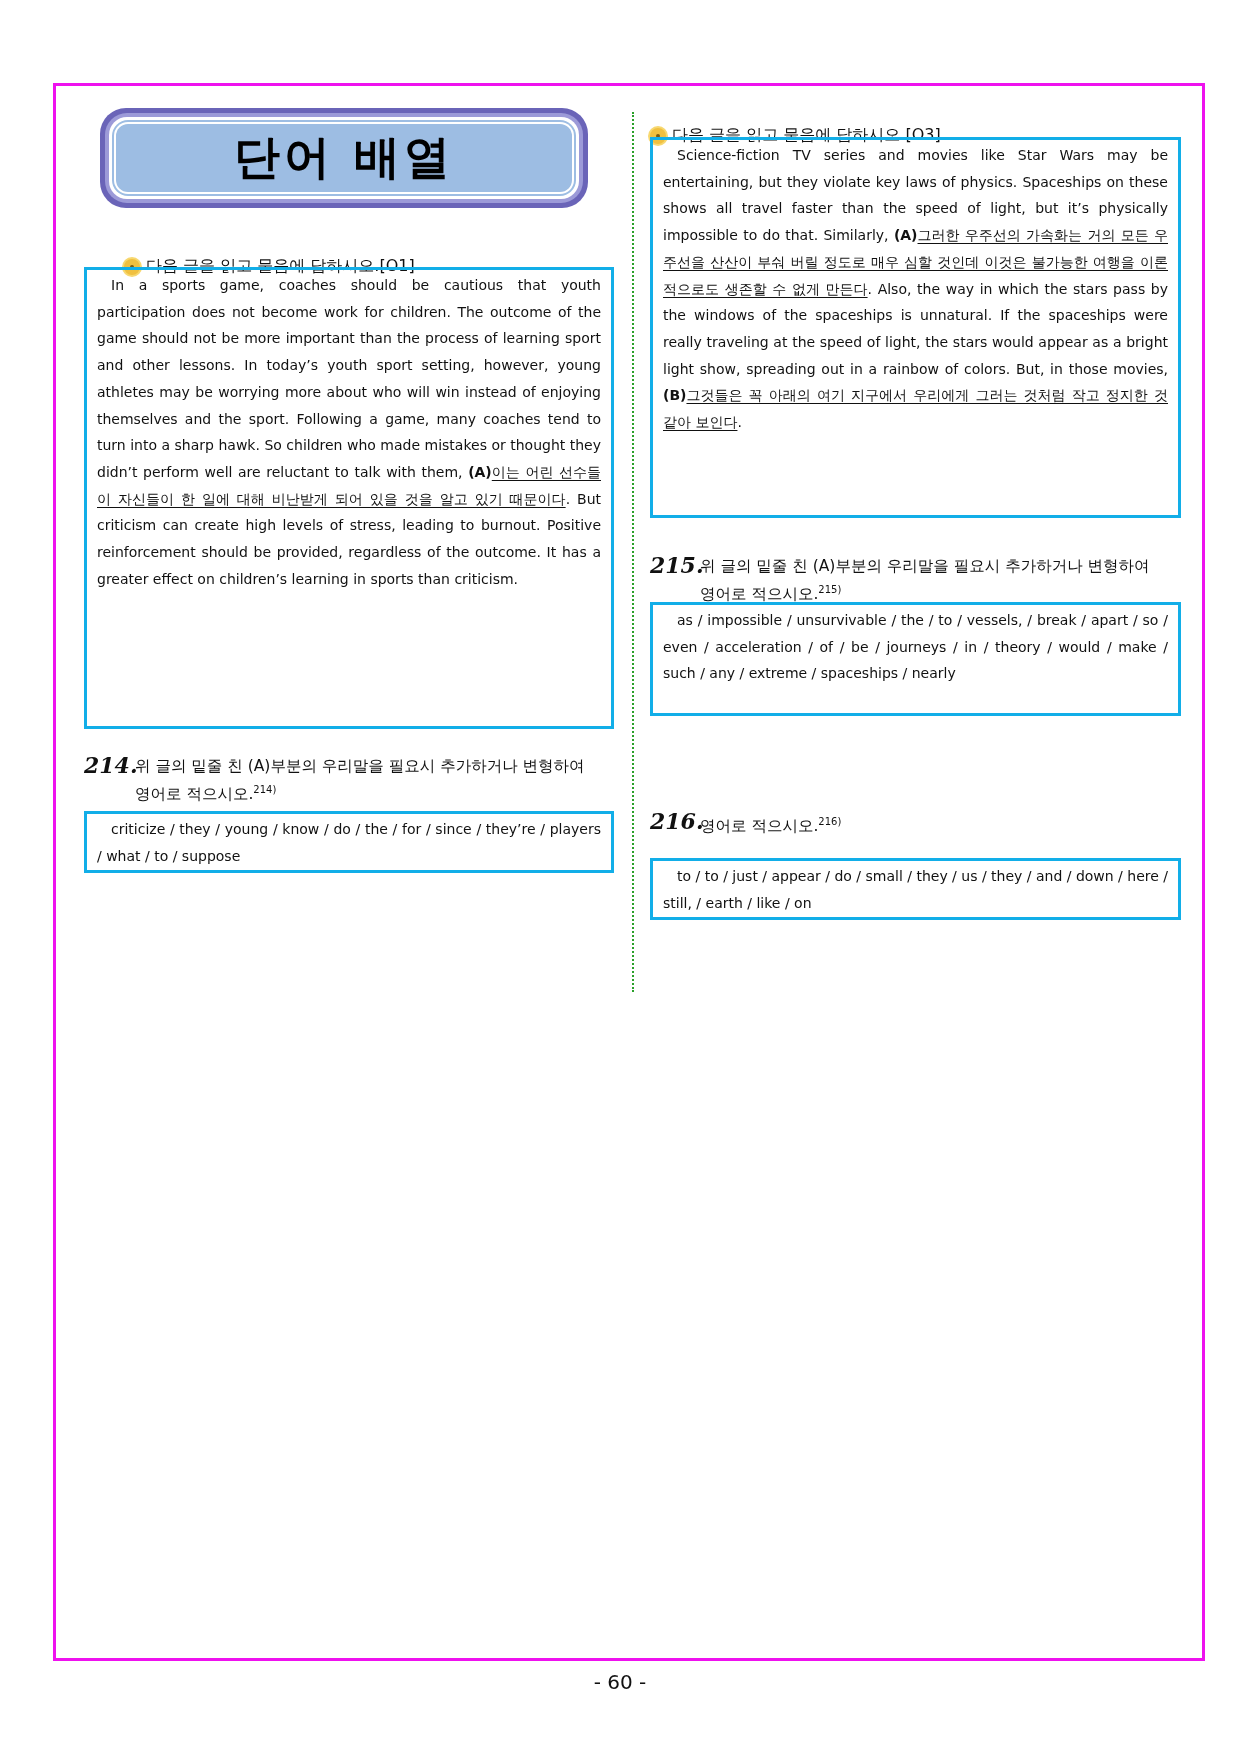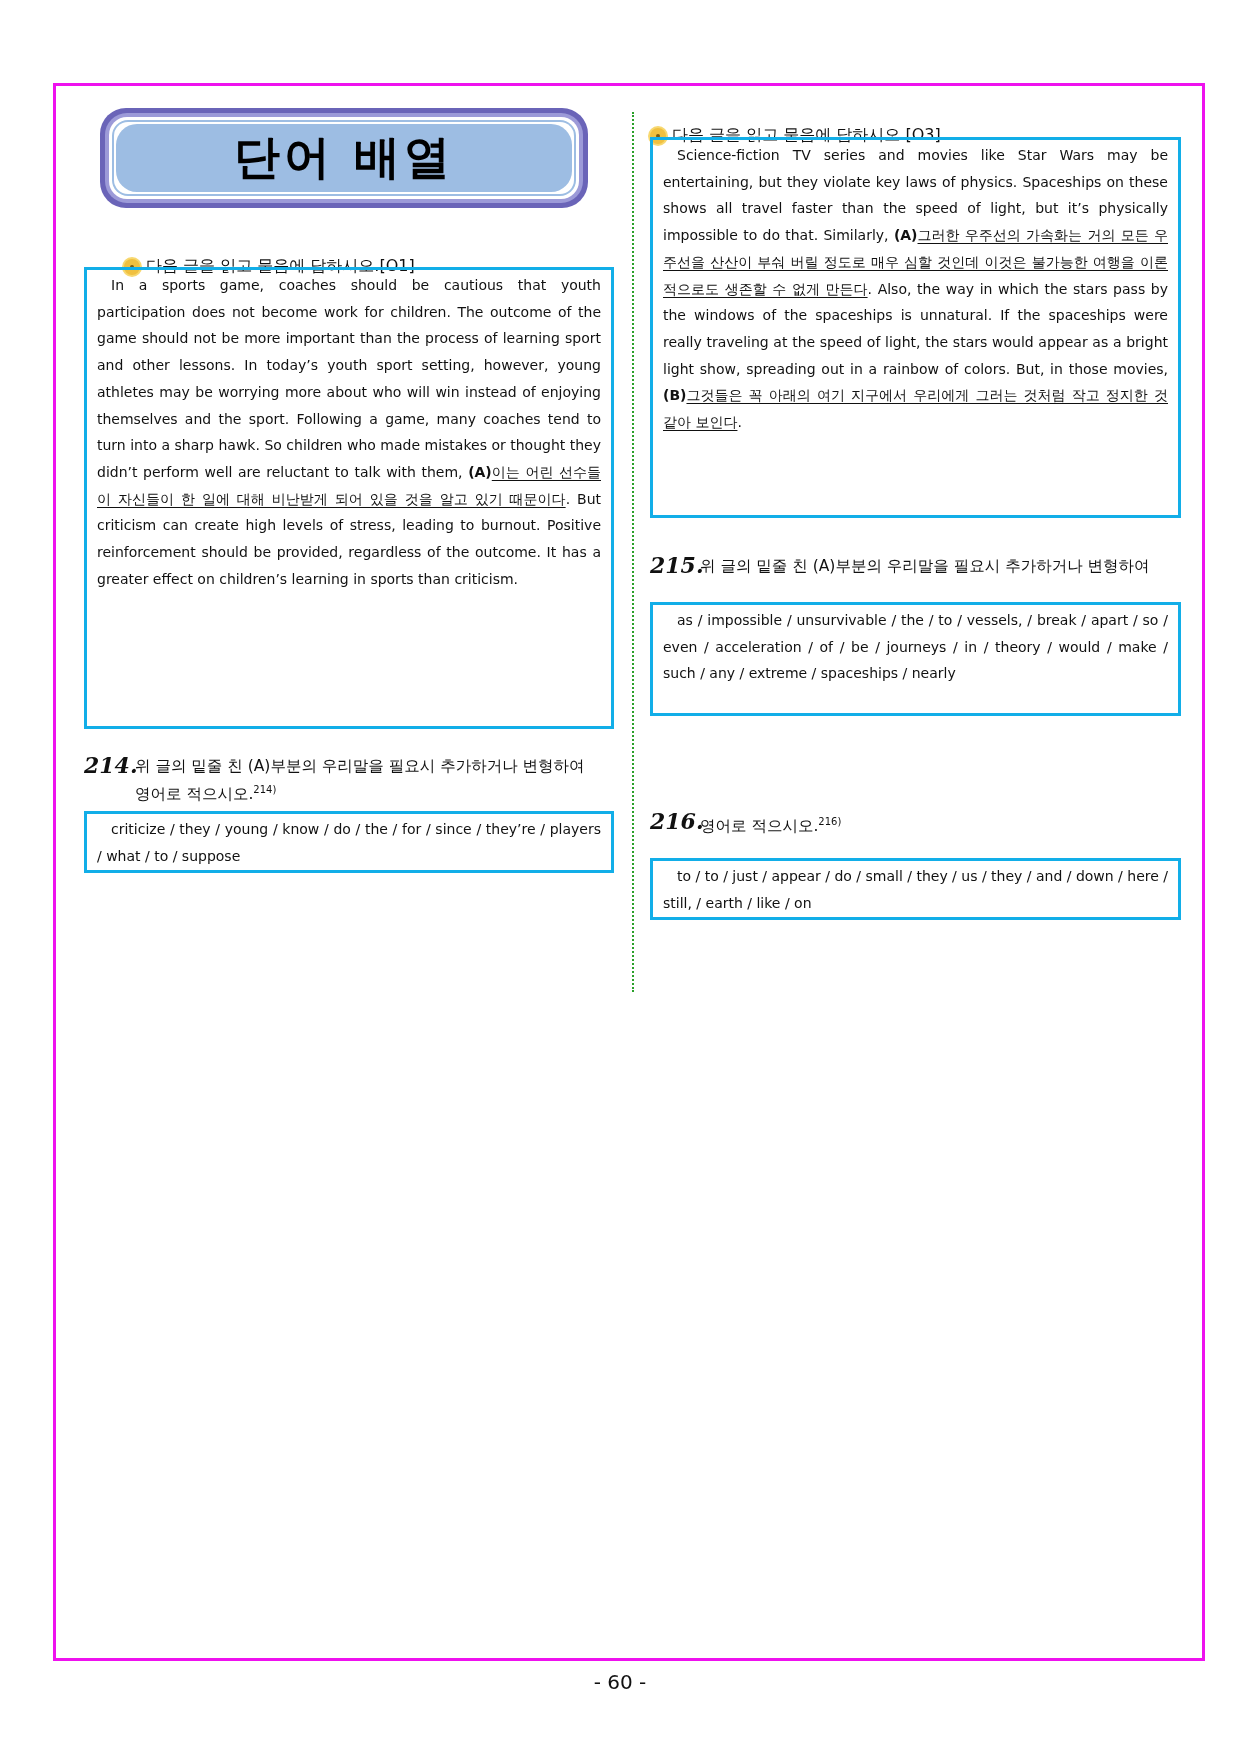--- a/index.html
+++ b/index.html
@@ -4,21 +4,21 @@
 <style>
   html, body { margin:0; padding:0; background:#ffffff; }
   body { width:1240px; height:1753px; position:relative; font-family:"DejaVu Sans","Liberation Sans",sans-serif; color:#111; overflow:hidden; }
   .frame { position:absolute; left:53px; top:83px; width:1152px; height:1578px; border:3px solid #ee11ee; box-sizing:border-box; }
   .divider { position:absolute; left:632px; top:112px; height:880px; border-left:2px dotted #2aa02a; }
   .titlebox { position:absolute; left:100px; top:108px; width:488px; height:100px; border-radius:26px; background:#6a64b8; box-sizing:border-box; padding:5px; }
   .titlebox .r1 { width:100%; height:100%; border-radius:22px; background:#9c9ad8; padding:4px; box-sizing:border-box; }
   .titlebox .r2 { width:100%; height:100%; border-radius:18px; background:#ffffff; padding:3px; box-sizing:border-box; }
   .titlebox .r3 { width:100%; height:100%; border-radius:16px; background:#9dbde3; padding:2px; box-sizing:border-box; }
   .titlebox .r4 { width:100%; height:100%; border-radius:14px; background:#ffffff; padding:2px; box-sizing:border-box; }
-  .titlebox .r5 { width:100%; height:100%; border-radius:21px; background:#9dbde3; display:flex; align-items:center; justify-content:center; }
+  .titlebox .r5 { width:100%; height:100%; border-radius:12px; background:#9dbde3; display:flex; align-items:center; justify-content:center; }
   .titlebox .t { font-size:46px; font-weight:bold; letter-spacing:4px; color:#000; }
   .hdr { position:absolute; font-size:16px; display:flex; align-items:center; gap:6px;margin-top:12px; }
   .star { width:16px; height:16px; border-radius:50%; background:#f0c040; box-shadow:0 0 0 2px #f7d870; position:relative; }
   .star::after { content:""; position:absolute; left:6px; top:6px; width:4px; height:4px; background:#7a5a10; border-radius:50%; }
   .box { position:absolute; border:3px solid #12aee8; box-sizing:border-box; padding:2px 10px 4px 10px; font-size:14px; line-height:26.7px; text-align:justify; }
   .box p { margin:0; text-indent:14px; }
   .u { text-decoration:underline; text-underline-offset:3px; }
   .qnum { position:absolute; font-family:"DejaVu Serif","Liberation Serif",serif; font-weight:bold; font-style:italic; font-size:22px; }
   .qtext { position:absolute; font-size:15.5px; line-height:24px; }
   .qtext sup { font-size:10px; }
@@ -65,20 +65,21 @@
   <span class="star"></span>
   <span>다음 글을 읽고 물음에 답하시오.[O3]</span>
 </div>
 <div class="box" style="left:650px; top:137px; width:531px; height:381px;">
   <p><span>Science-fiction TV series and movies like Star Wars may be entertaining, but they violate key laws of physics. Spaceships on these shows all travel faster than the speed of light, but it’s physically impossible to do that. Similarly, </span><b>(A)</b><span class="u">그러한 우주선의 가속화는 거의 모든 우주선을 산산이 부숴 버릴 정도로 매우 심할 것인데 이것은 불가능한 여행을 이론적으로도 생존할 수 없게 만든다</span><span>. Also, the way in which the stars pass by the windows of the spaceships is unnatural. If the spaceships were really traveling at the speed of light, the stars would appear as a bright light show, spreading out in a rainbow of colors. But, in those movies, </span><b>(B)</b><span class="u">그것들은 꼭 아래의 여기 지구에서 우리에게 그러는 것처럼 작고 정지한 것 같아 보인다</span><span>.</span></p>
 </div>
 
 <div class="qnum" style="left:650px; top:552px;">215.</div>
 <div class="qtext" style="left:700px; top:554px;">
   <div>위 글의 밑줄 친 (A)부분의 우리말을 필요시 추가하거나 변형하여</div>
+  <div><span>영어로 적으시오.</span><sup>215)</sup></div>
 </div>
 <div class="box" style="left:650px; top:602px; width:531px; height:114px;">
   <p>as / impossible / unsurvivable / the / to / vessels, / break / apart / so / even / acceleration / of / be / journeys / in / theory / would / make / such / any / extreme / spaceships / nearly</p>
 </div>
 
 <div class="qnum" style="left:650px; top:808px;">216.</div>
 <div class="qtext" style="left:700px; top:810px;">
   <div><span>영어로 적으시오.</span><sup>216)</sup></div>
 </div>
 <div class="box" style="left:650px; top:858px; width:531px; height:62px;">

